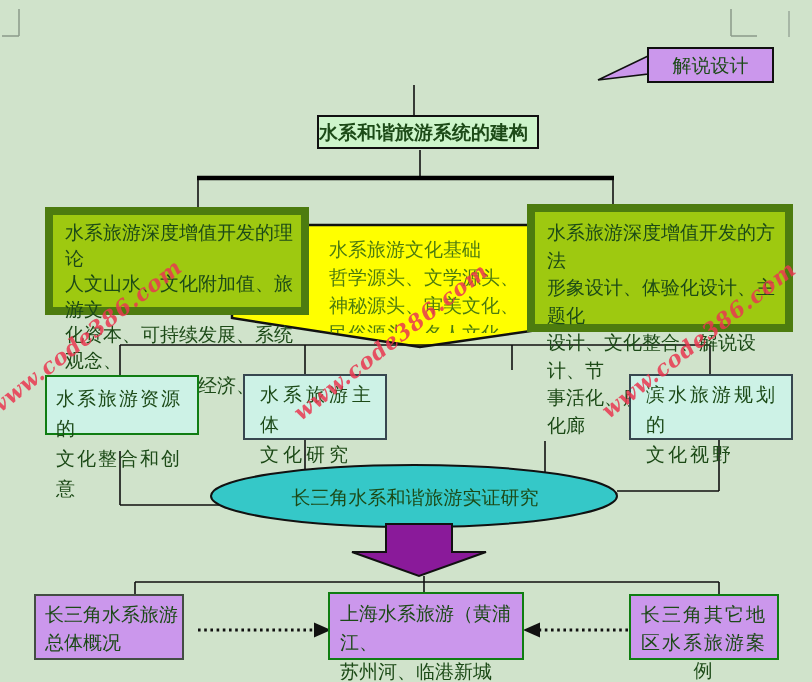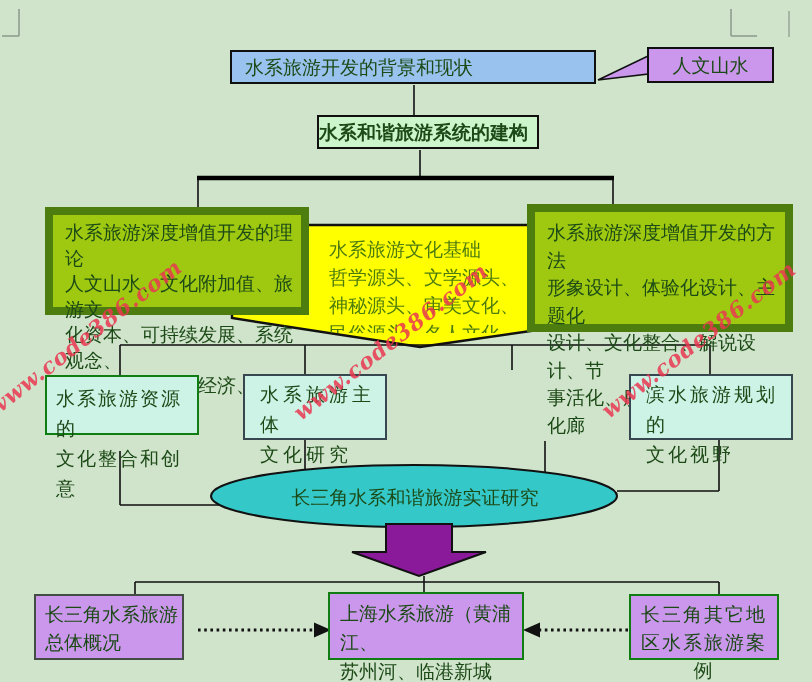--- a/index.html
+++ b/index.html
@@ -68,23 +68,22 @@
     <path d="M135,582 H719 M135,582 V594 M424,576 V592 M719,582 V594" stroke="#111" stroke-width="1.6" fill="none"></path>
 
     <path d="M198,630 H314" stroke="#111" stroke-width="3.2" stroke-dasharray="2.6,3.6"></path>
     <polygon points="314,622.5 331,630 314,637.5" fill="#111"></polygon>
     <path d="M628,630 H540" stroke="#111" stroke-width="3.2" stroke-dasharray="2.6,3.6"></path>
     <polygon points="540,622.5 523,630 540,637.5" fill="#111"></polygon>
 
     <polygon points="598,80 648,56 648,74" fill="#cb97ec" stroke="#111" stroke-width="1.6"></polygon>
   </svg>
 
-  <div class="node blue" style="left:230px;top:50px;width:366px;height:34px;line-height:31px;padding-left:13px;">水系旅游开发的背景和现状</div>
 
-  <div class="node violet" style="left:647px;top:47px;width:127px;height:36px;line-height:33px;text-align:center;border:2px solid #101010;">人文山水</div>
+  <div class="node violet" style="left:647px;top:47px;width:127px;height:36px;line-height:33px;text-align:center;border:2px solid #101010;">解说设计</div>
 
   <div class="node palegreen" style="left:317px;top:115px;width:222px;height:34px;line-height:31px;text-align:left;font-weight:bold;">水系和谐旅游系统的建构</div>
 
   <div class="node lime" style="left:45px;top:207px;width:264px;height:108px;line-height:25.5px;padding:5px 6px 0 12px;">水系旅游深度增值开发的理论
 人文山水、文化附加值、旅游文
 化资本、可持续发展、系统观念、
 资源整合、体验经济、遗产走廊</div>
 
   <div class="node lime" style="left:527px;top:204px;width:266px;height:128px;line-height:27.5px;padding:7px 6px 0 12px;">水系旅游深度增值开发的方法
 形象设计、体验化设计、主题化

